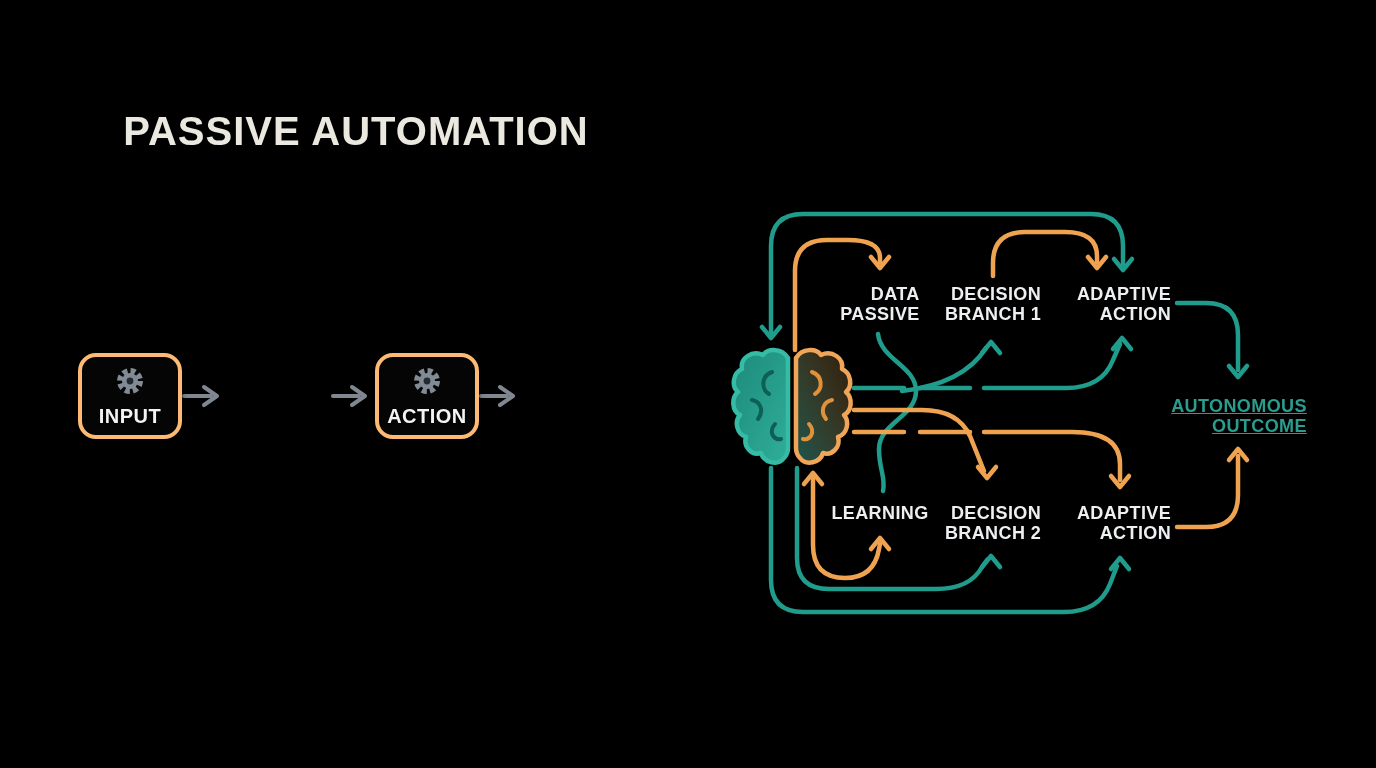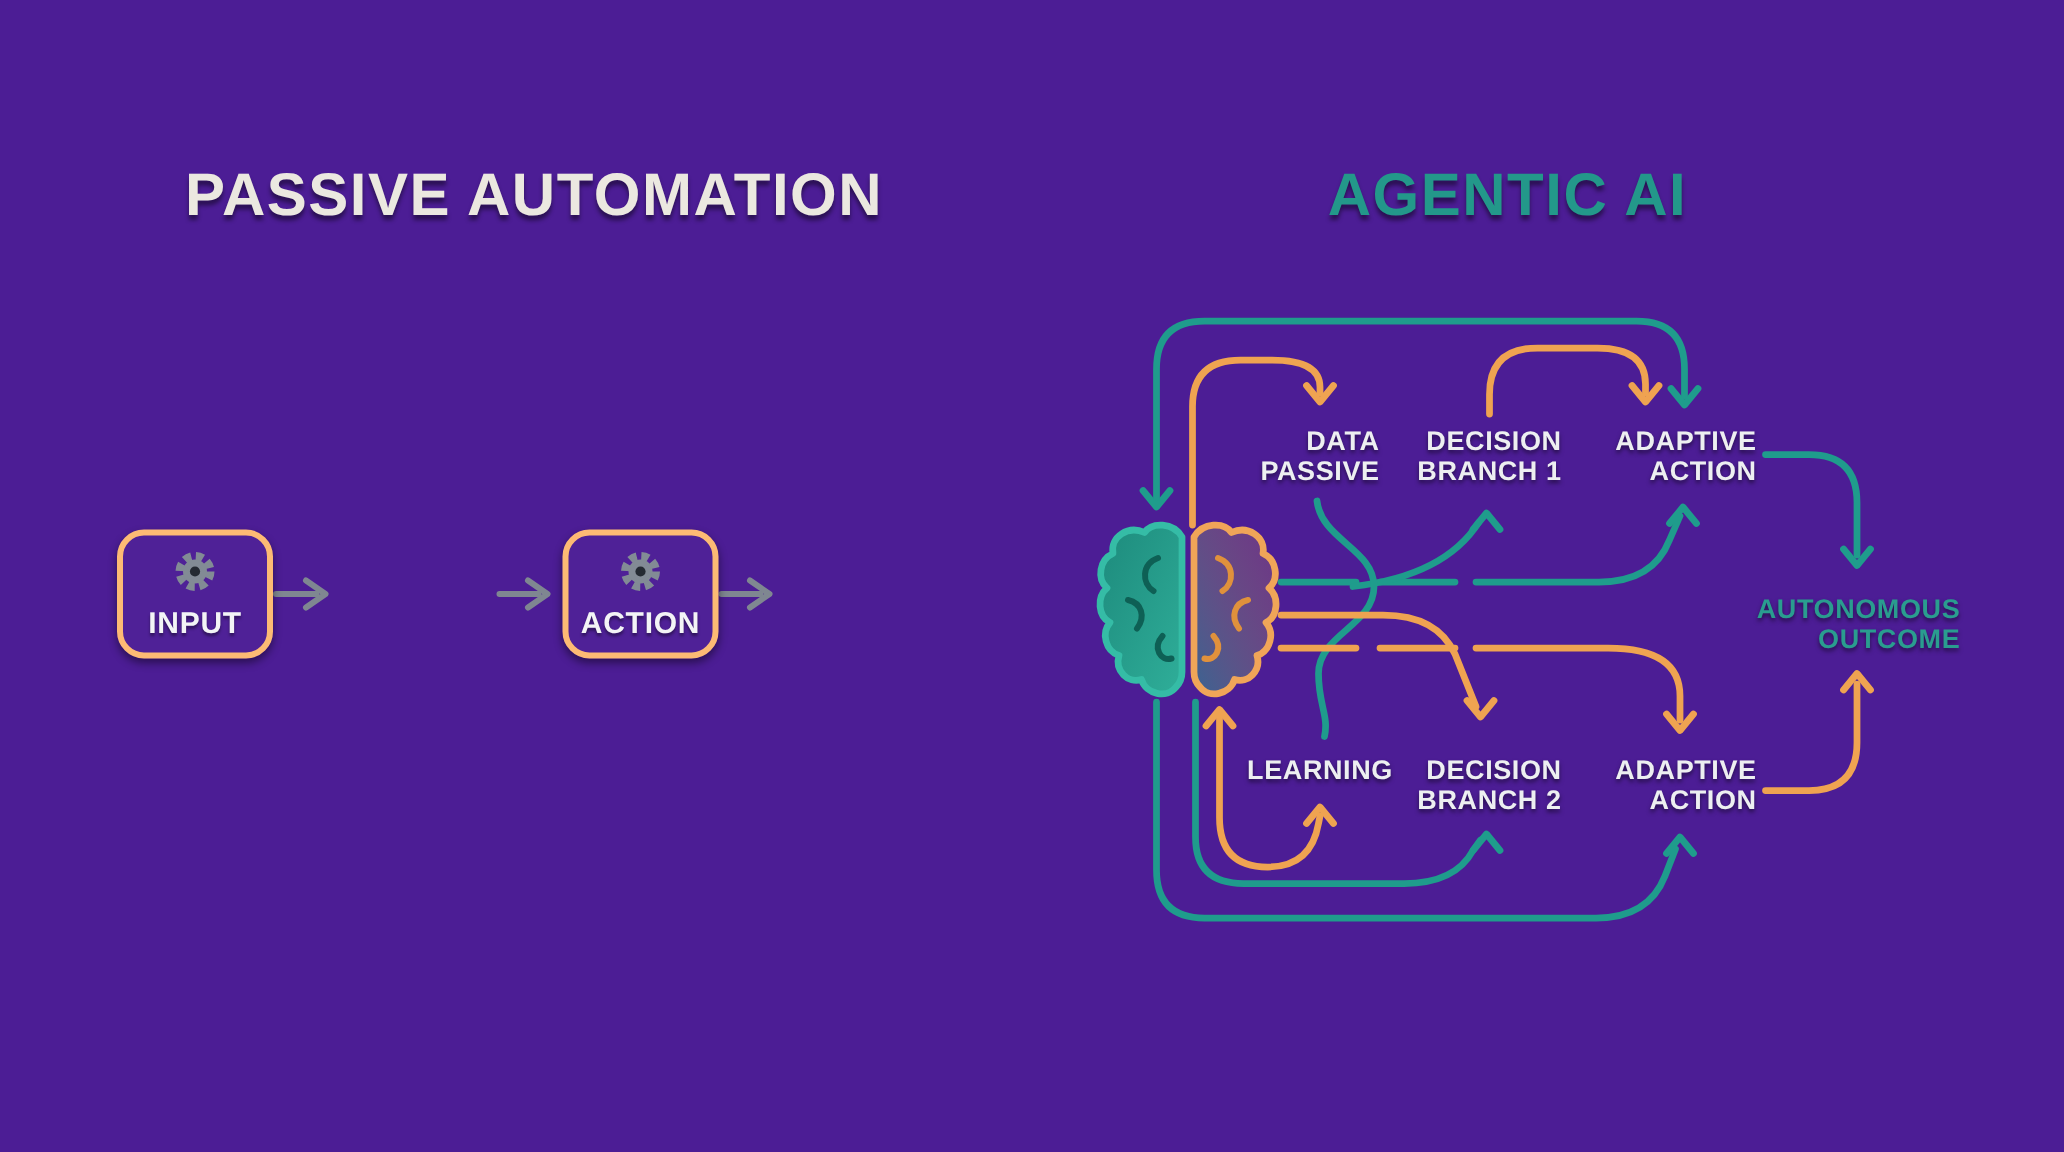--- a/index.html
+++ b/index.html
@@ -1,18 +1,18 @@
 <!DOCTYPE html>
 <html><head>
 <meta charset="utf-8">
 <style>
   html,body{margin:0;padding:0;background:#1f252e;}
   .canvas{
     position:relative;width:1376px;height:768px;overflow:hidden;
-    background:#4c1d95;
+    background:#000000;
     font-family:"Liberation Sans","DejaVu Sans",sans-serif;
   }
   .title{
     position:absolute;transform:translate(-50%,-50%);
     font-size:40px;font-weight:bold;letter-spacing:1px;white-space:nowrap;
     text-shadow:0 3px 3px rgba(0,0,0,0.45);
   }
   .title.light{color:#ebe8e0;}
   .title.teal{color:#23988a;}
   svg.connectors{position:absolute;left:0;top:0;pointer-events:none;}
@@ -28,21 +28,21 @@
     color:#f3f4f6;font-size:20px;font-weight:bold;letter-spacing:0.5px;
     text-shadow:0 2px 2px rgba(0,0,0,0.4);
   }
   
   .alabel{
     position:absolute;transform:translate(-50%,-50%);
     color:#edeff1;font-size:18px;font-weight:bold;letter-spacing:0.4px;
     line-height:20px;text-align:right;white-space:nowrap;
     text-shadow:0 2px 3px rgba(0,0,0,0.5);
   }
-  .alabel.teal{color:#2a9d8f;}
+  .alabel.teal{color:#2a9d8f;text-decoration:underline;}
   .brain{position:absolute;left:730px;top:344px;}
 </style>
 </head>
 <body>
 
 <div class="canvas">
 
   <svg class="connectors" width="1376" height="768" viewBox="0 0 1376 768">
 
     <g stroke="#7f8791" stroke-width="4" fill="none" stroke-linecap="round" stroke-linejoin="round">
@@ -97,21 +97,20 @@
       <path d="M 813,477 L 813,545 Q 813,578 845,578 Q 874,578 879,549 L 880,544"></path>
       <path d="M 804,484 L 813,473 L 822,484"></path>
       <path d="M 871,549 L 880,538 L 889,549"></path>
 
       <path d="M 1177,527 L 1206,527 Q 1238,527 1238,495 L 1238,456"></path>
       <path d="M 1229,460 L 1238,449 L 1247,460"></path>
     </g>
   </svg>
 
   <div class="title light" style="left:356px;top:131px;">PASSIVE AUTOMATION</div>
-  <div class="title teal" style="left:1005px;top:131px;">AGENTIC AI</div>
 
   <div class="pnode" style="left:78px;">
     <svg width="32" height="32" viewBox="0 0 32 32">
       <circle cx="16" cy="16" r="9.5" fill="none" stroke="#828b95" stroke-width="7" stroke-dasharray="4.6 2.9"></circle>
       <circle cx="16" cy="16" r="8" fill="#828b95"></circle>
       <circle cx="16" cy="16" r="3.4" fill="#242a32"></circle>
     </svg>
     <div class="plabel">INPUT</div>
   </div>
   <div class="pnode" style="left:375px;">

